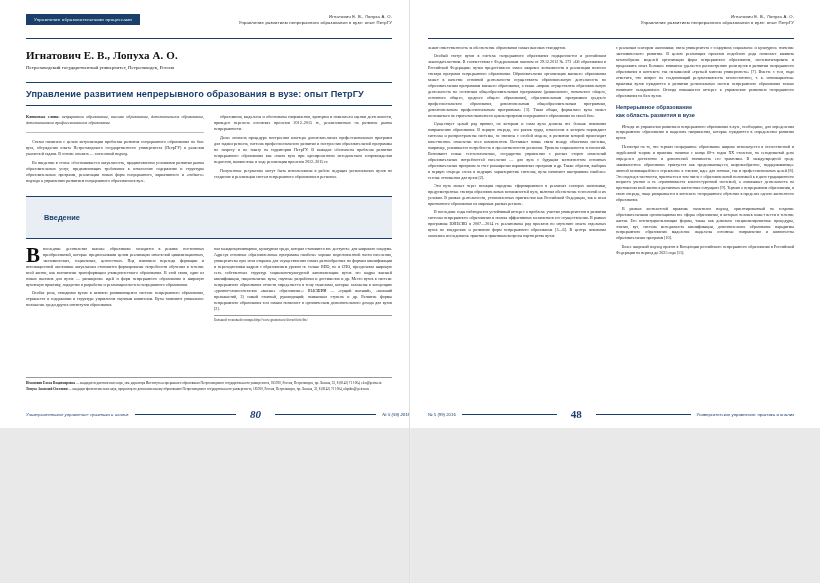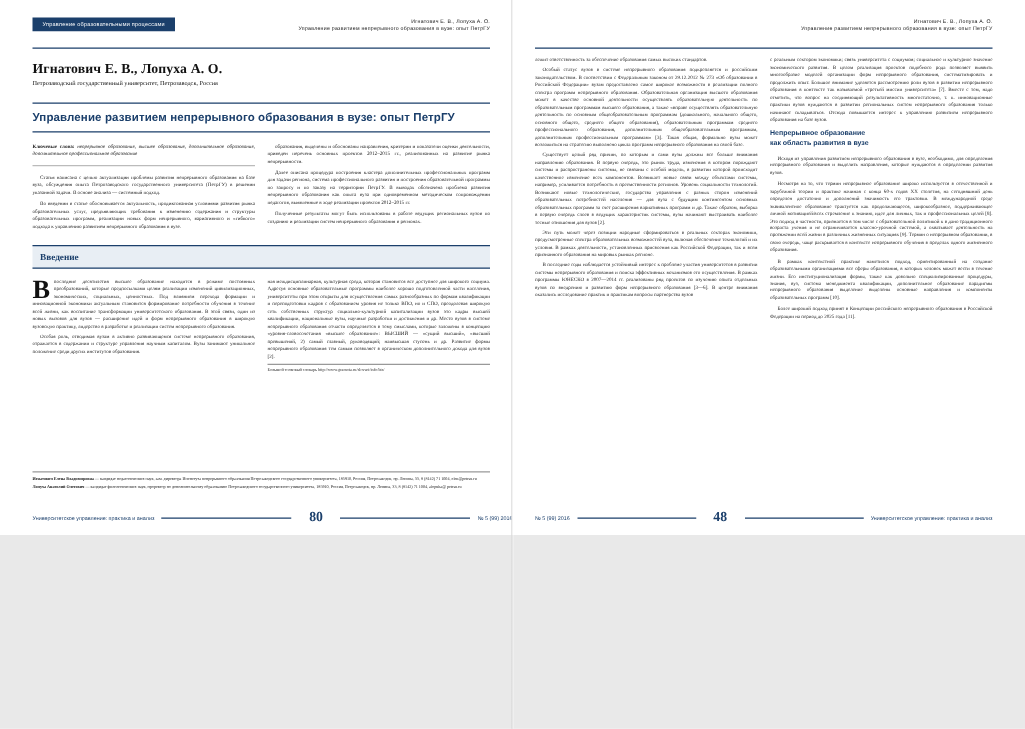--- a/index.html
+++ b/index.html
@@ -88,21 +88,21 @@
 
   
   .sec-band{
     margin-top:9px;
     background:#e8eef4;
     border-top:1px solid #1b3f6b;
     border-bottom:1px solid #1b3f6b;
     padding:4px 6px;
   }
   .sec-band h2{
-    margin:0;font-family:Liberation Serif, serif;
+    margin:12px;font-family:Liberation Sans, sans-serif;
     font-size:7.4px;color:#1b3f6b;font-weight:bold;
   }
 
   
   .cols{
     display:flex;gap:10px;margin-top:7px;
   }
   .col{width:50%;}
   .body{
     font-size:4.05px;line-height:1.47;text-align:justify;color:#1a1a1a;
@@ -128,21 +128,21 @@
   }
   .bio p{margin:0 0 2px 0;}
   .bio b{font-weight:bold;}
 
   .pagefoot{
     position:absolute;left:0;right:0;bottom:8px;
     display:flex;align-items:center;
     font-family:"Liberation Sans",sans-serif;
     font-size:4.3px;color:#1b3f6b;
   }
-  .pagefoot.left{padding-left:26px;}
+  .pagefoot.left{padding-left:26px;font-style:italic;}
   .pagefoot.right{padding-left:18px;padding-right:26px;}
   .pnum{
     font-family:"Liberation Serif",serif;
     font-size:11px;font-weight:bold;color:#1b3f6b;
     padding:0 8px;
   }
   .foot-line{flex:1;border-bottom:1px solid #1b3f6b;height:1px;margin:0 6px;}
   .foot-txt{white-space:nowrap;}
 
   .right-body{margin-top:6px;}

